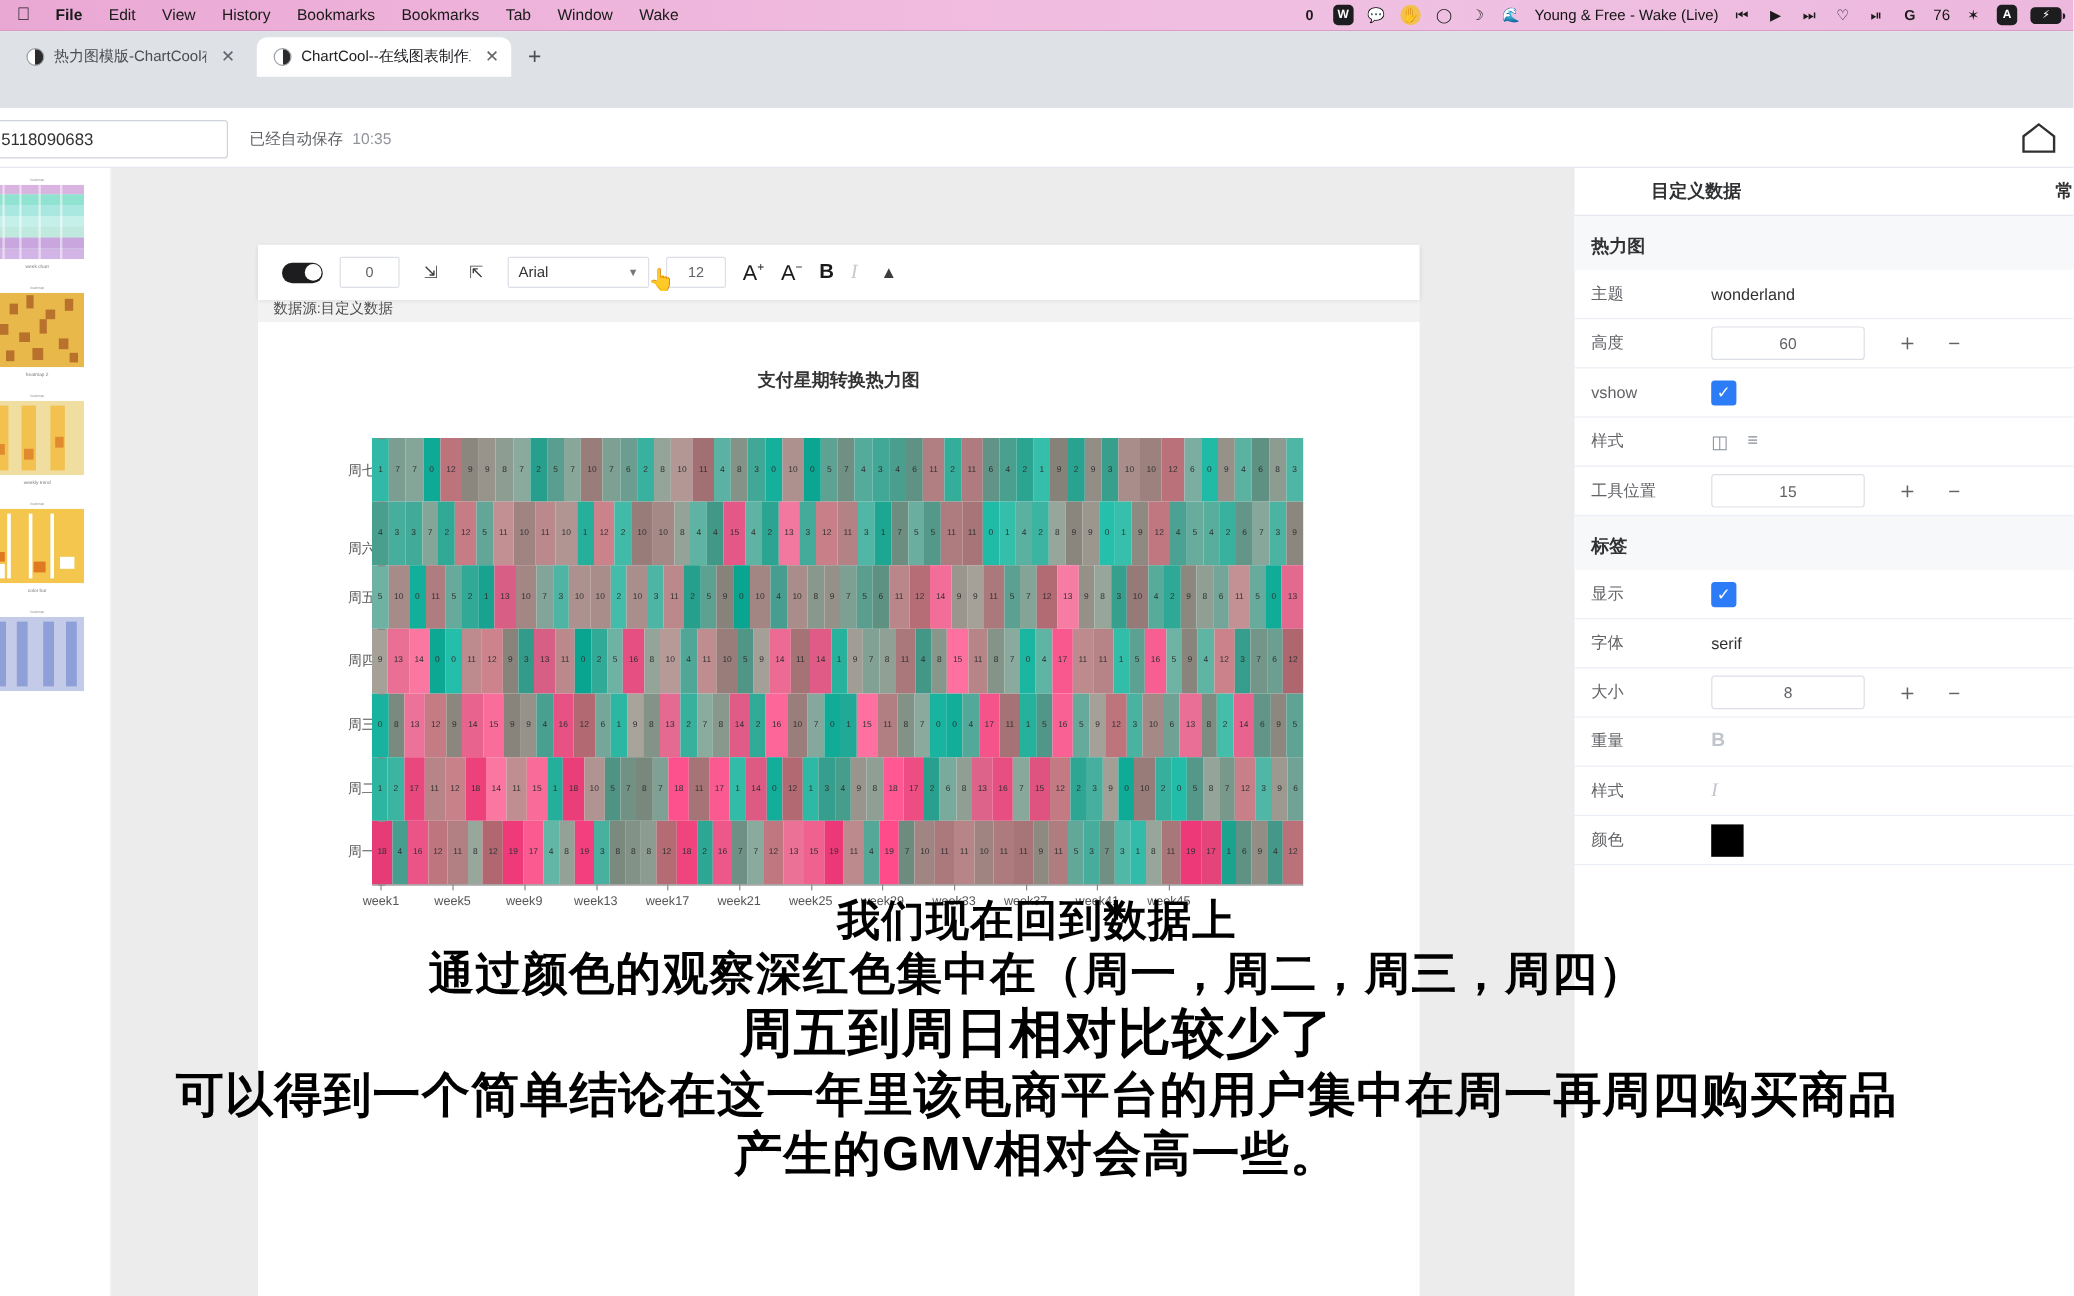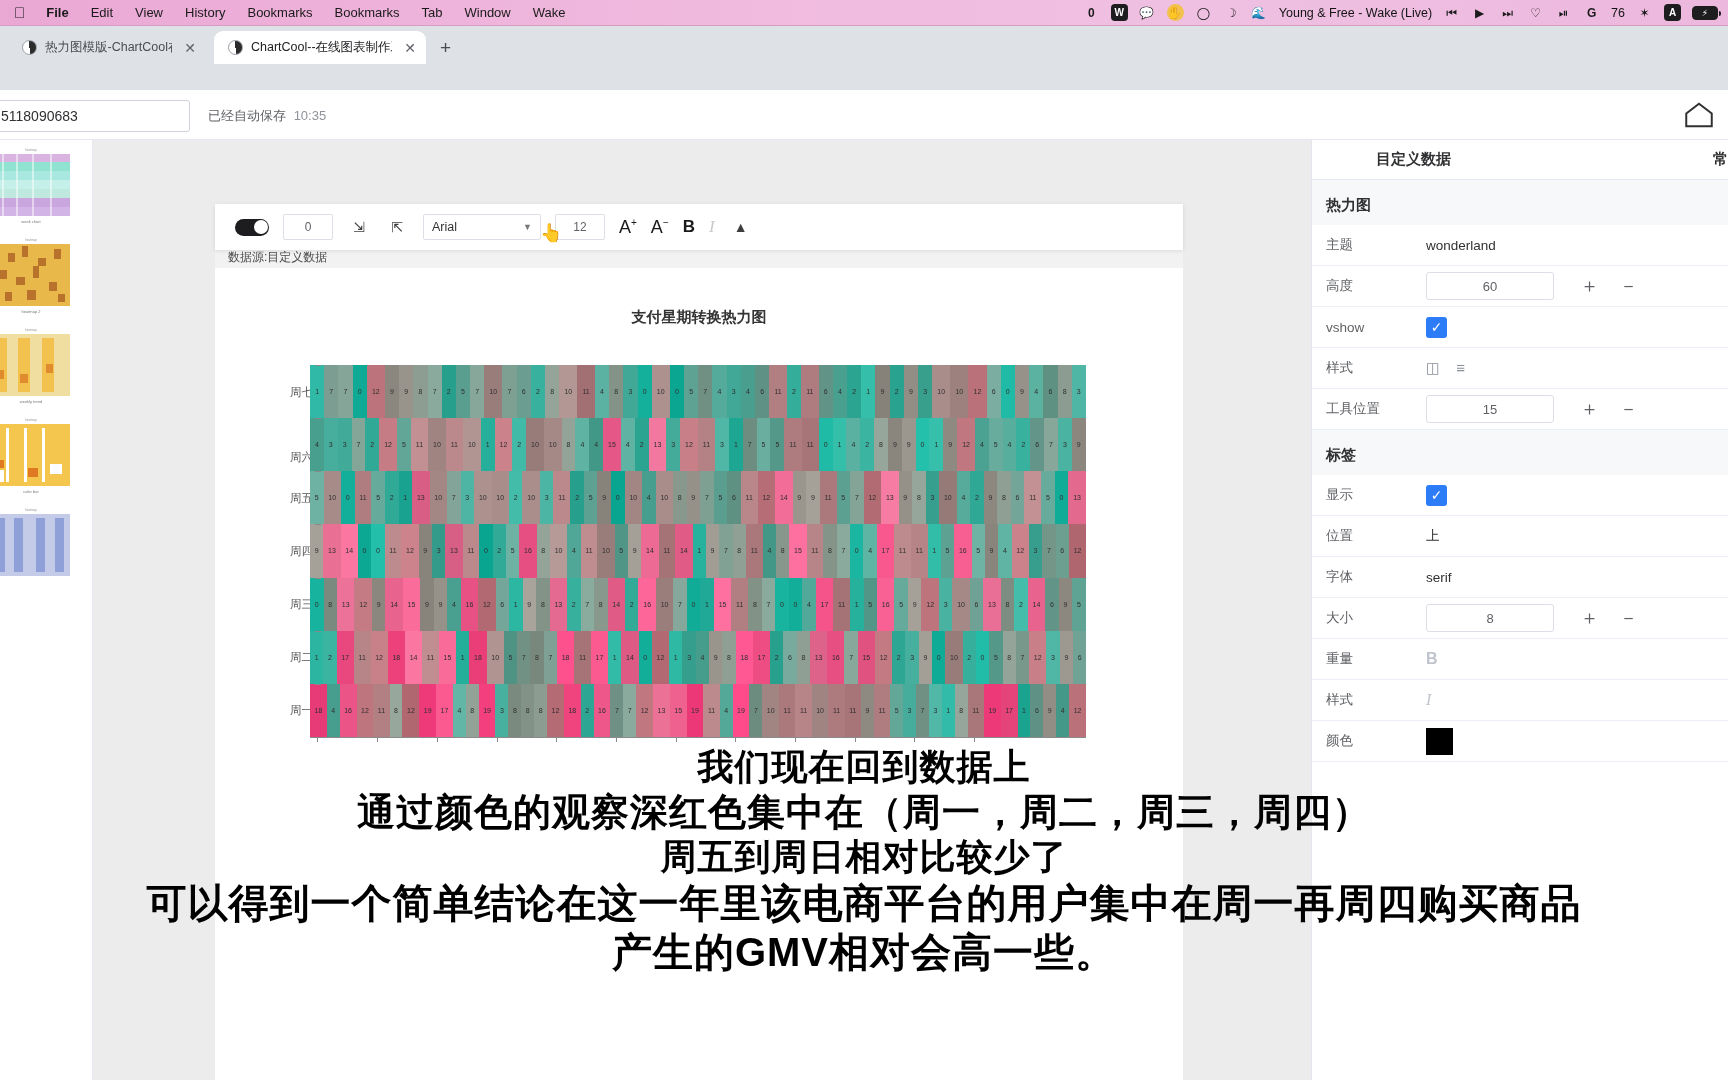--- a/index.html
+++ b/index.html
@@ -149,21 +149,21 @@
 
   
   .subs {
     position:absolute; left:0; top:745px; width:1728px; text-align:center;
     z-index:20; pointer-events:none; line-height:1.22;
     font-family:"Liberation Sans","DejaVu Sans",sans-serif;
   }
   .subs .ln { color:#000; font-weight:bold; letter-spacing:1px; }
   .subs .l1 { font-size:36px; }
   .subs .l2 { font-size:38px; }
-  .subs .l3 { font-size:36px; }
+  .subs .l3 { font-size:44px; }
   .subs .l4 { font-size:40px; }
   .subs .l5 { font-size:40px; }
 
   
   .rpanel {
     position:absolute; top:140px; left:1311px; width:417px; height:940px;
     background:#fff; border-left:1px solid #e4e7ed;
   }
   .rtabs { height:40px; display:flex; align-items:center; border-bottom:1px solid #e4e7ed; }
   .rtab { flex:0 0 auto; font-size:15px; font-weight:bold; color:#303133; padding:0 26px; }
@@ -792,20 +792,34 @@
             <span class="cell" style="background: rgb(238, 57, 120);">19</span>
             <span class="cell" style="background: rgb(229, 68, 122);">17</span>
             <span class="cell" style="background: rgb(26, 164, 144);">1</span>
             <span class="cell" style="background: rgb(95, 146, 132);">6</span>
             <span class="cell" style="background: rgb(146, 142, 134);">9</span>
             <span class="cell" style="background: rgb(67, 152, 136);">4</span>
             <span class="cell" style="background: rgb(186, 113, 121);">12</span>
           </div>
         </div>
       <div class="xaxis-line"></div>
+      <div class="xlabels">
+          <span style="left: 7.46154px;">week1</span>
+          <span style="left: 67.1538px;">week5</span>
+          <span style="left: 126.846px;">week9</span>
+          <span style="left: 186.538px;">week13</span>
+          <span style="left: 246.231px;">week17</span>
+          <span style="left: 305.923px;">week21</span>
+          <span style="left: 365.615px;">week25</span>
+          <span style="left: 425.308px;">week29</span>
+          <span style="left: 485px;">week33</span>
+          <span style="left: 544.692px;">week37</span>
+          <span style="left: 604.385px;">week41</span>
+          <span style="left: 664.077px;">week45</span>
+        </div>
     <div class="tickmark" style="top: 0px;"></div>
         <div class="tickmark" style="top: 53.1429px;"></div>
         <div class="tickmark" style="top: 106.286px;"></div>
         <div class="tickmark" style="top: 159.429px;"></div>
         <div class="tickmark" style="top: 212.571px;"></div>
         <div class="tickmark" style="top: 265.714px;"></div>
         <div class="tickmark" style="top: 318.857px;"></div>
         <div class="tickmark" style="top: 372px;"></div>
         <div class="xtick" style="left: 102.462px;"></div>
         <div class="xtick" style="left: 162.154px;"></div>
@@ -897,24 +911,20 @@
     </span>
   </div>
 
   <div class="sect-title">标签</div>
 
   <div class="row">
     <span class="lab">显示</span>
     <span class="bluecheck">✓</span>
   </div>
 
-  <div class="row">
-    <span class="lab">位置</span>
-    <span class="val">上</span>
-  </div>
 
   <div class="row">
     <span class="lab">字体</span>
     <span class="val">serif</span>
   </div>
 
   <div class="row">
     <span class="lab">大小</span>
     <span class="tinput">8</span>
     <span class="plusminus">

